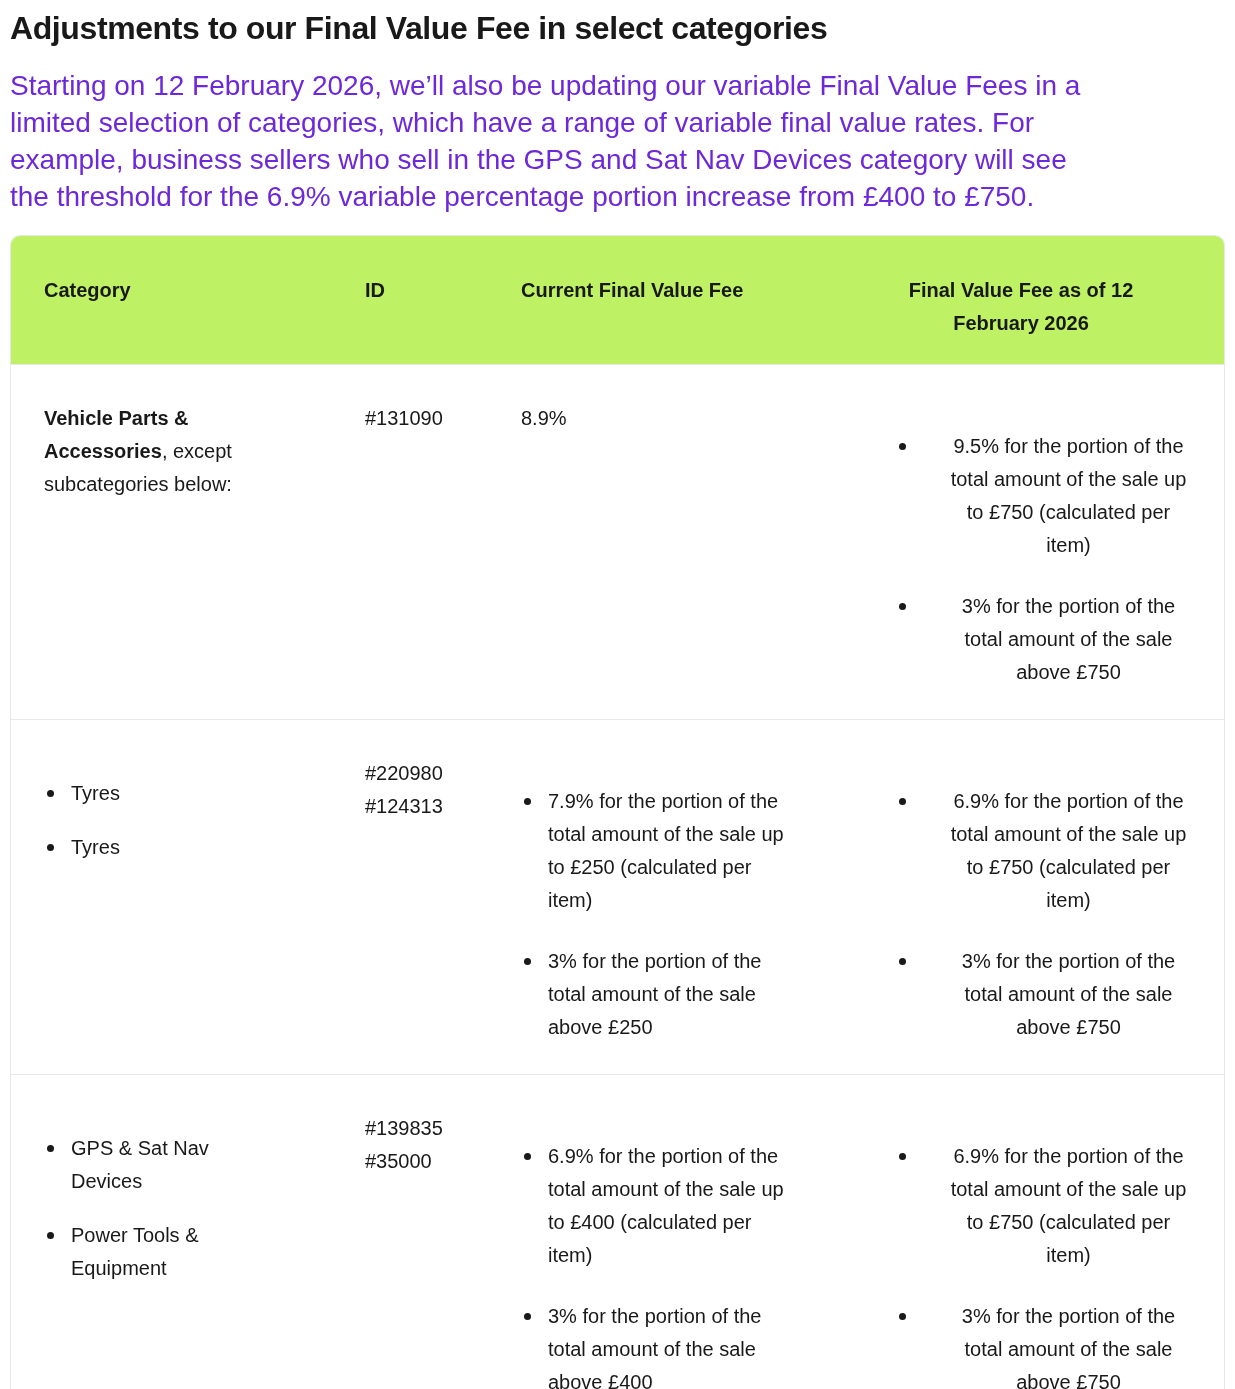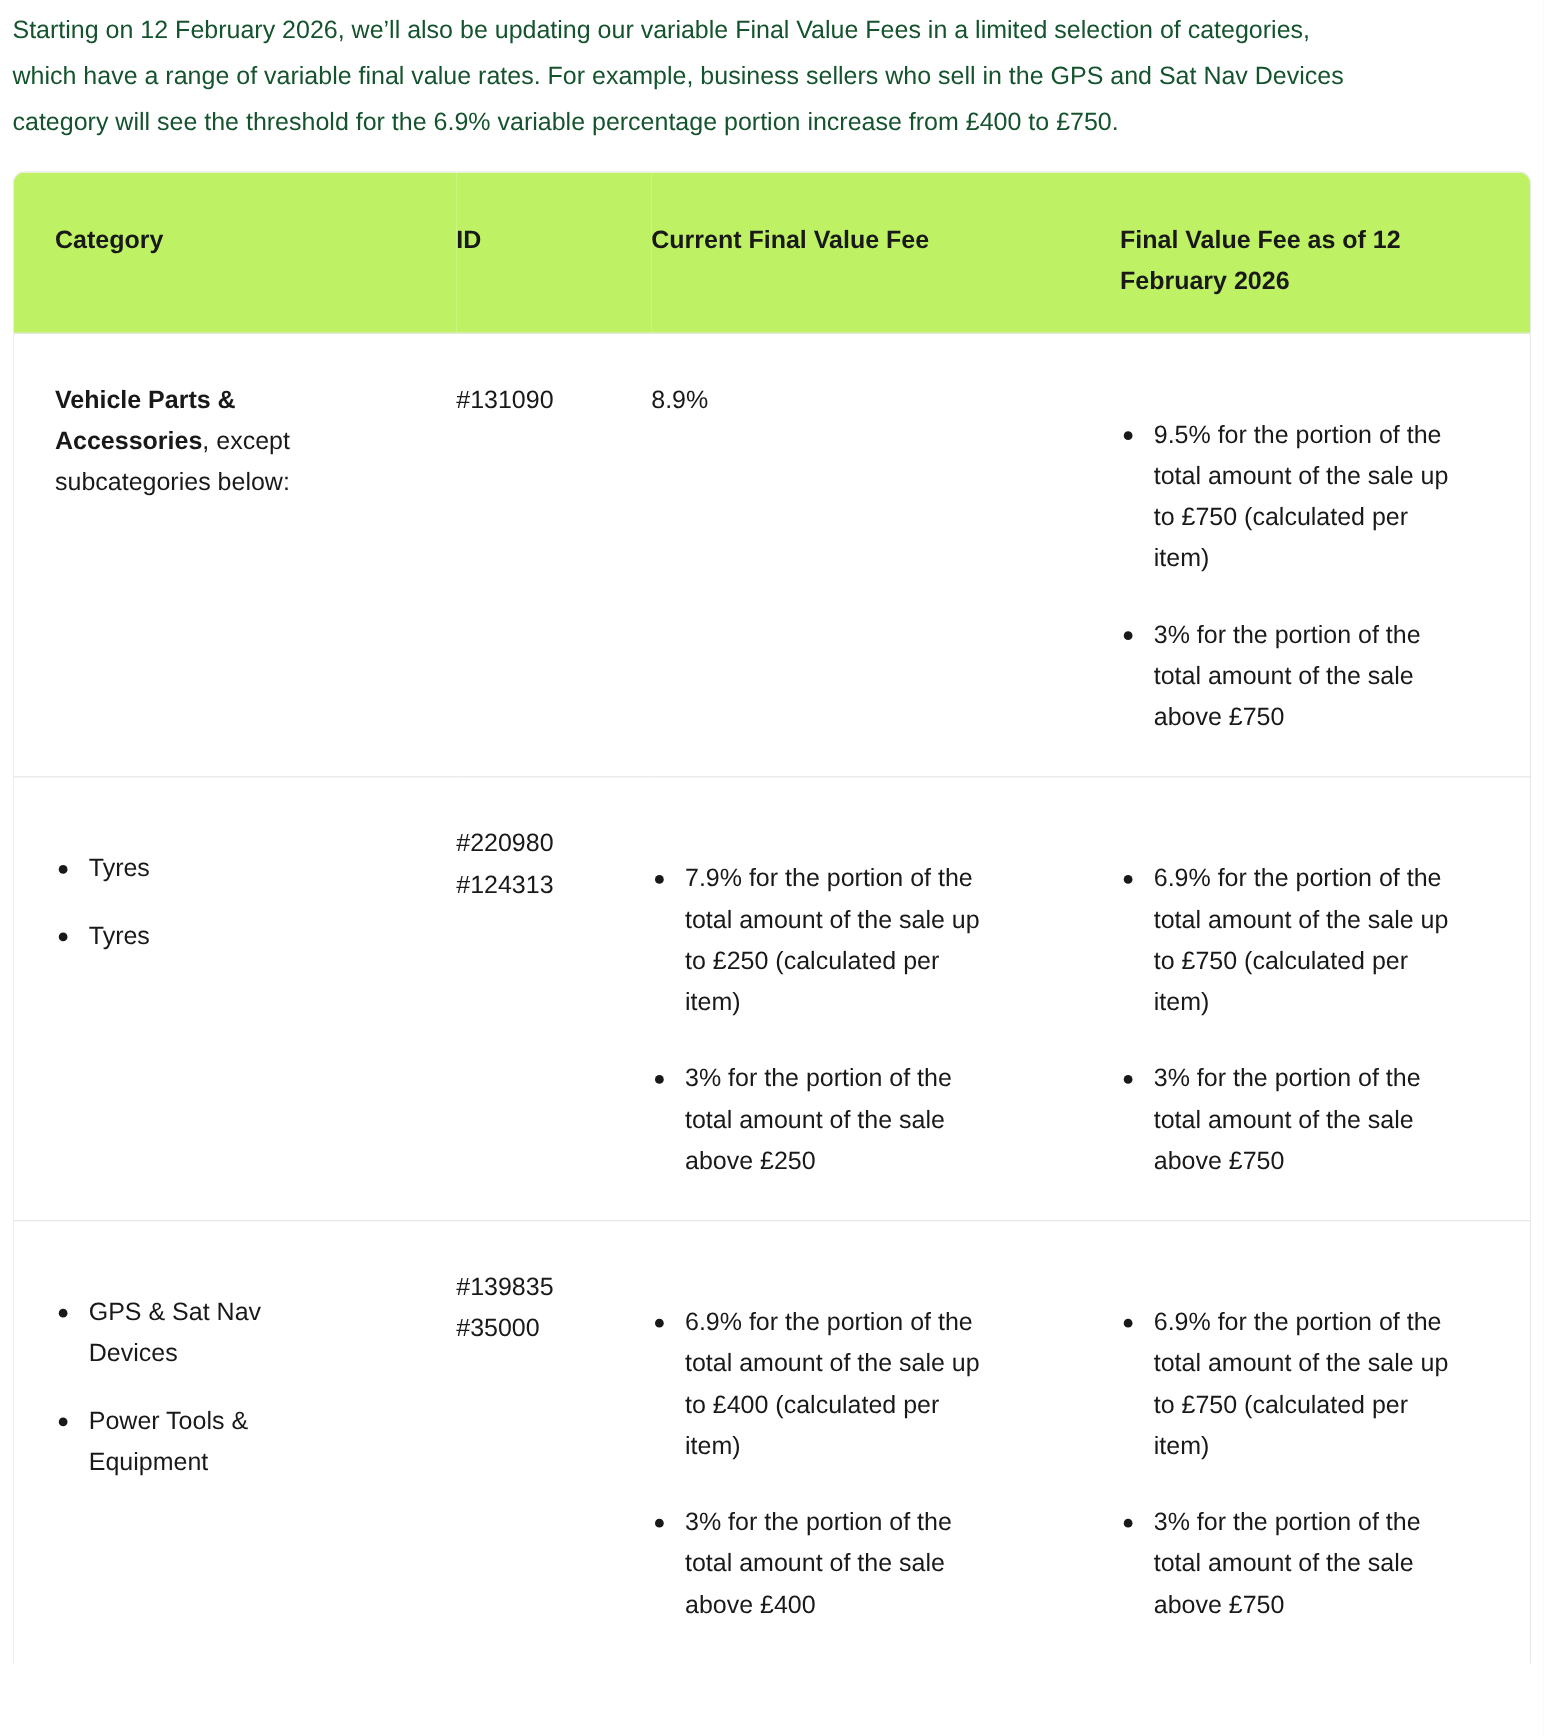--- a/index.html
+++ b/index.html
@@ -15,25 +15,25 @@
   .page { padding: 6px 10px 0 10px; }
 
   h1.title {
     font-size: 32px;
     font-weight: 700;
     letter-spacing: -0.4px;
     margin: 4px 0 20px 0;
     color: #191919;
   }
   p.intro {
-    font-size: 20px;
+    font-size: 28px;
     line-height: 37px;
     margin: 0 0 20px 0;
     max-width: 1092px;
-    color: #14532d;
+    color: #6d28d9;
   }
 
   .table-wrap {
     border: 1px solid #e8e8e8;
     border-bottom: none;
     border-radius: 10px 10px 0 0;
     overflow: hidden;
   }
   table.fees {
     width: 100%;
@@ -49,21 +49,21 @@
 
   thead tr { background: #bef264; }
   th {
     text-align: left;
     font-weight: 700;
     vertical-align: top;
     padding: 38px 24px 24px 0;
     color: #191919;
   }
   th.first, td.first { padding-left: 33px; }
-  th:last-child, td:last-child { padding-right: 10px; }
+  th:last-child, td:last-child { padding-right: 10px; text-align: center; }
   th:last-child .hwrap { max-width: 250px; }
 
   tbody tr { border-top: 1px solid #e8e8e8; }
   td {
     vertical-align: top;
     padding: 37px 24px 30px 0;
   }
   td.first { padding-right: 40px; }
   .b { font-weight: 700; }
   td p { margin: 0; max-width: 261px; }
@@ -89,20 +89,21 @@
   ul.bullets.fee li { max-width: 267px; }   
   ul.bullets.fee li { max-width: none; margin-top: 28px; }
   ul.bullets.fee li .t { display: inline-block; max-width: 240px; }
   .idlines div { white-space: nowrap; }
 </style>
 </head>
 <body>
 
 <div class="page">
 
+  <h1 class="title">Adjustments to our Final Value Fee in select categories</h1>
 
   <p class="intro">Starting on 12 February 2026, we’ll also be updating our variable Final Value Fees in a limited selection of categories, which have a range of variable final value rates. For example, business sellers who sell in the GPS and Sat Nav Devices category will see the threshold for the 6.9% variable percentage portion increase from £400 to £750.</p>
 
   <div class="table-wrap">
     <table class="fees">
       <colgroup>
         <col class="c1">
           <col class="c2">
           <col class="c3">
           <col class="c4">

